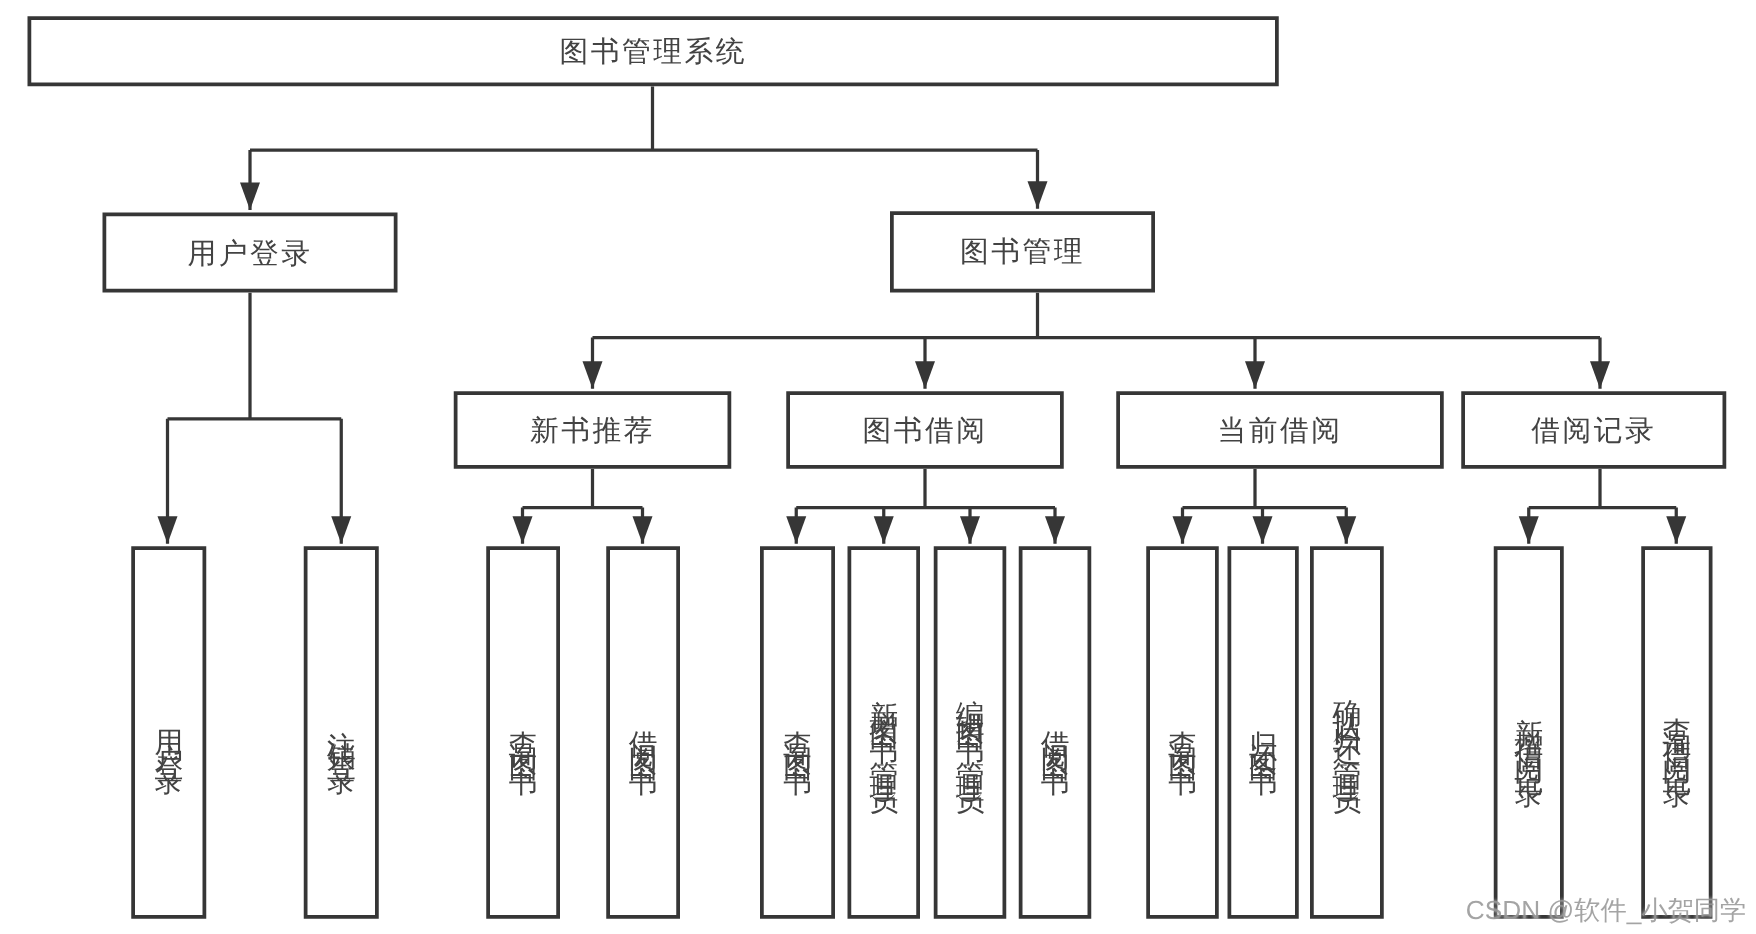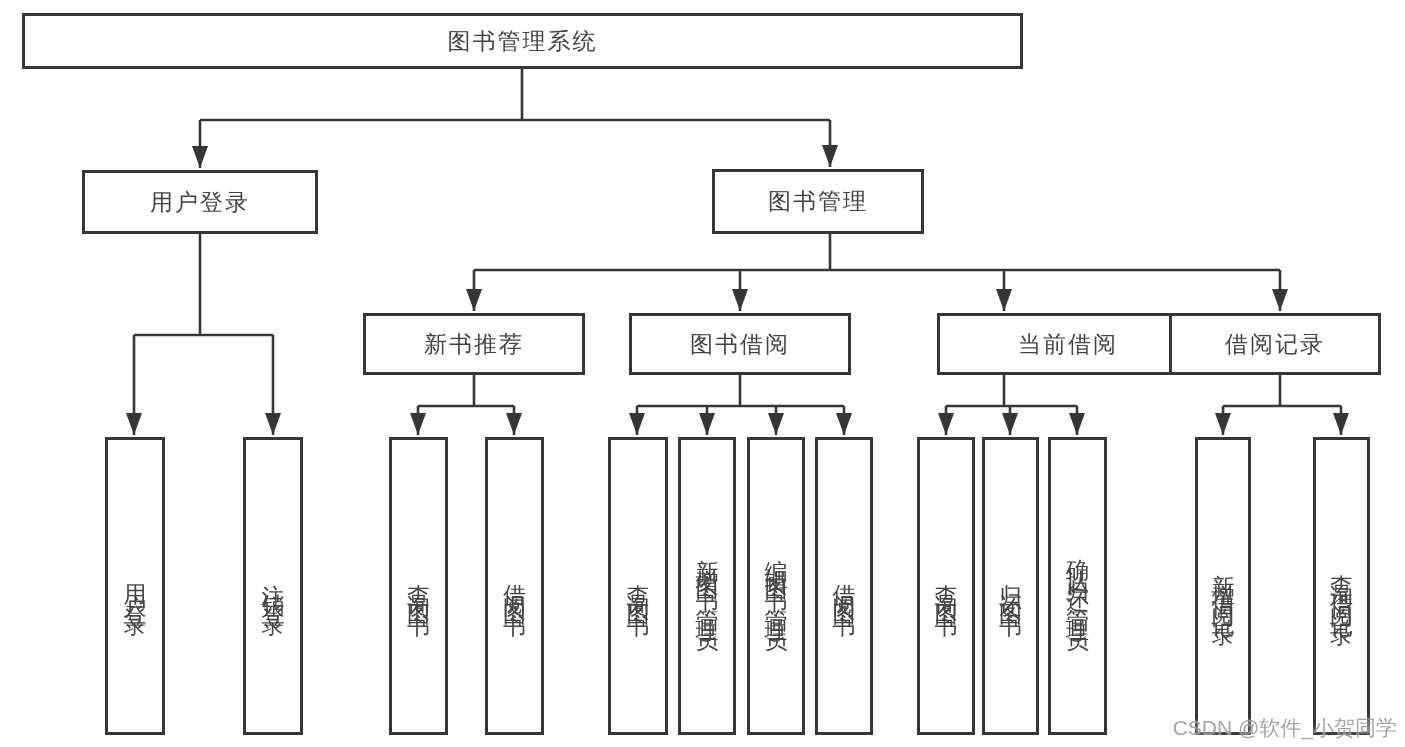--- a/index.html
+++ b/index.html
@@ -125,21 +125,21 @@
   <div class="node hnode" style="left:712px; top:169px; width:212px; height:65px;">
     <span>图书管理</span>
   </div>
 
   <div class="node hnode" style="left:629px; top:313px; width:222px; height:62px;">
     <span>图书借阅</span>
   </div>
   <div class="node hnode" style="left:363px; top:313px; width:222px; height:62px;">
     <span>新书推荐</span>
   </div>
-  <div class="node hnode" style="left:937px; top:313px; width:262px; height:62px;">
+  <div class="node hnode" style="left:893px; top:313px; width:262px; height:62px;">
     <span>当前借阅</span>
   </div>
   <div class="node hnode" style="left:1169px; top:313px; width:212px; height:62px;">
     <span>借阅记录</span>
   </div>
 
   <div class="node vnode" style="left:105px; top:437px; width:60px; height:298px;">
     <span>用户登录</span>
   </div>
   <div class="node vnode" style="left:243px; top:437px; width:60px; height:298px;">

